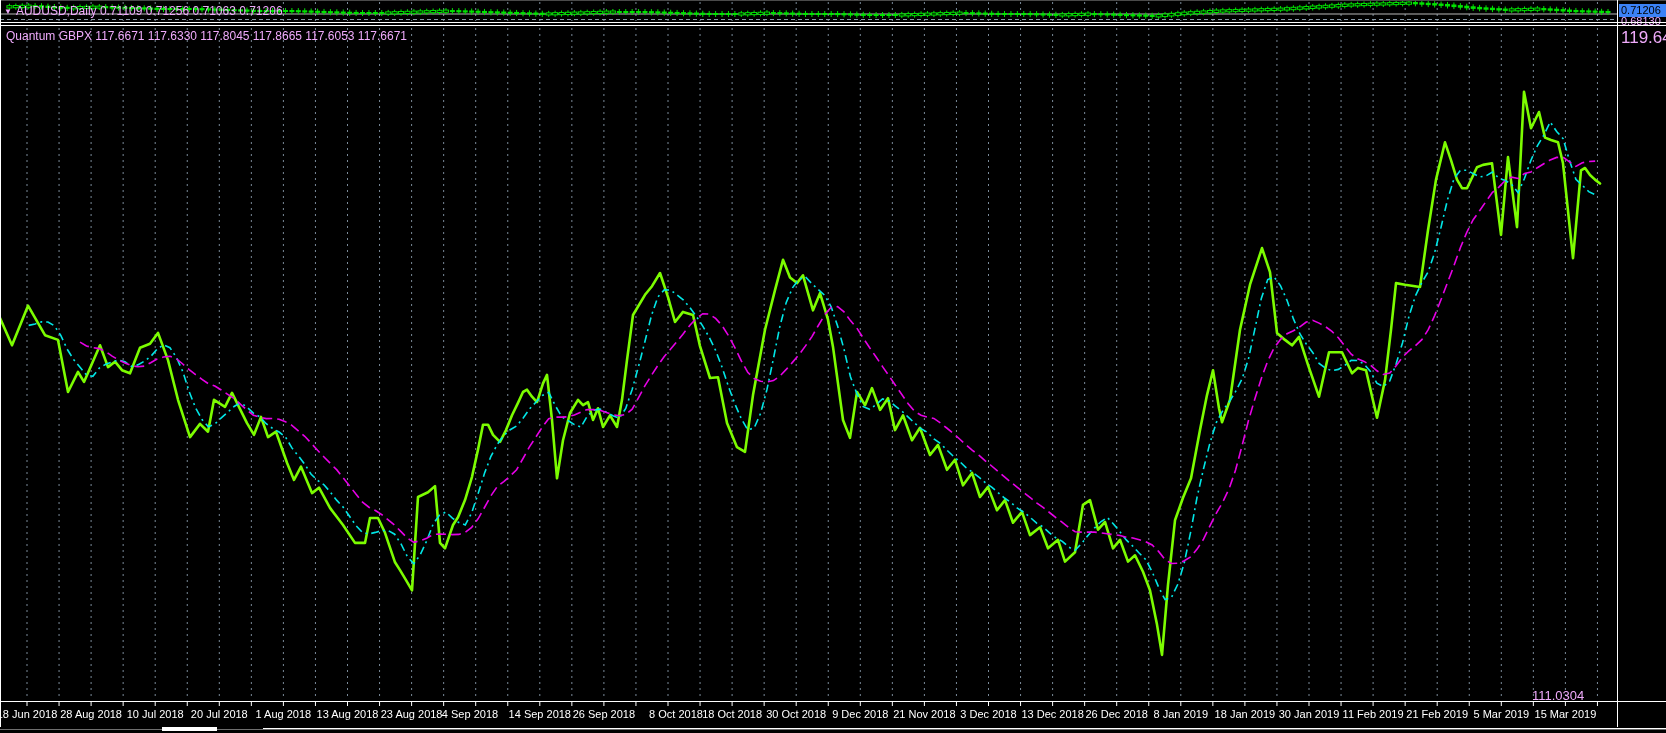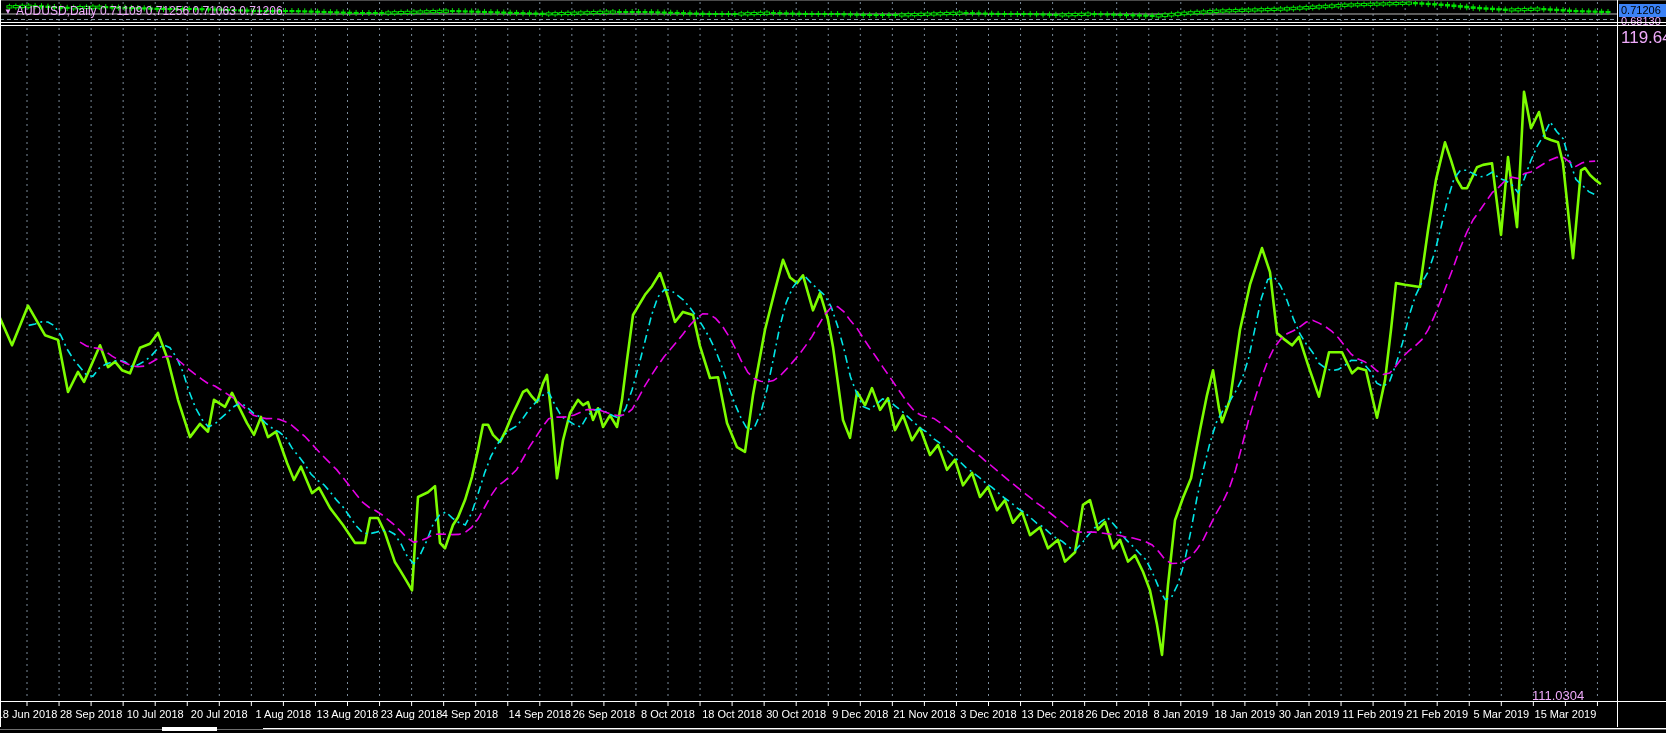--- a/index.html
+++ b/index.html
@@ -692,41 +692,42 @@
       <rect x="162" y="727" width="55" height="4" fill="#FFFFFF"></rect>
     </svg>
 
   <div id="price-scale-hit"></div>
   <div id="time-axis-hit"></div>
 
   <div id="title-row" class="txt">
     <span id="title-marker">▼</span><span>AUDUSD,Daily  0.71109 0.71256 0.71063 0.71206</span>
   </div>
 
+  <div id="indicator-label" class="txt">Quantum GBPX 117.6671 117.6330 117.8045 117.8665 117.6053 117.6671</div>
 
   <div id="price-box" class="txt">0.71206</div>
   <div id="level-label" class="txt">0.68130</div>
   <div id="scale-max" class="txt">119.6437</div>
   <div id="scale-min" class="txt">111.0304</div>
 
   <div id="splitter-top" class="splitter-line"></div>
   <div id="splitter-bottom" class="splitter-line"></div>
 
   <div id="axis-labels">
       <span class="date-label" style="left: 27px;">18 Jun 2018</span>
-      <span class="date-label" style="left: 91.1px;">28 Sep 2018</span>
+      <span class="date-label" style="left: 91.1px;">28 Aug 2018</span>
       <span class="date-label" style="left: 155.2px;">10 Jul 2018</span>
       <span class="date-label" style="left: 219.3px;">20 Jul 2018</span>
       <span class="date-label" style="left: 283.4px;">1 Aug 2018</span>
       <span class="date-label" style="left: 347.5px;">13 Aug 2018</span>
       <span class="date-label" style="left: 411.6px;">23 Aug 2018</span>
       <span class="date-label" style="left: 470px;">4 Sep 2018</span>
       <span class="date-label" style="left: 539.8px;">14 Sep 2018</span>
       <span class="date-label" style="left: 603.9px;">26 Sep 2018</span>
-      <span class="date-label" style="left: 668px;">8 Oct 2018</span>
+      <span class="date-label" style="left: 668px; padding-left: 16px;">8 Oct 2018</span>
       <span class="date-label" style="left: 732.1px;">18 Oct 2018</span>
       <span class="date-label" style="left: 796.2px;">30 Oct 2018</span>
       <span class="date-label" style="left: 860.3px;">9 Dec 2018</span>
       <span class="date-label" style="left: 924.4px;">21 Nov 2018</span>
       <span class="date-label" style="left: 988.5px;">3 Dec 2018</span>
       <span class="date-label" style="left: 1052.6px;">13 Dec 2018</span>
       <span class="date-label" style="left: 1116.7px;">26 Dec 2018</span>
       <span class="date-label" style="left: 1180.8px; text-align: right;">8 Jan 2019</span>
       <span class="date-label" style="left: 1244.9px;">18 Jan 2019</span>
       <span class="date-label" style="left: 1309px;">30 Jan 2019</span>

